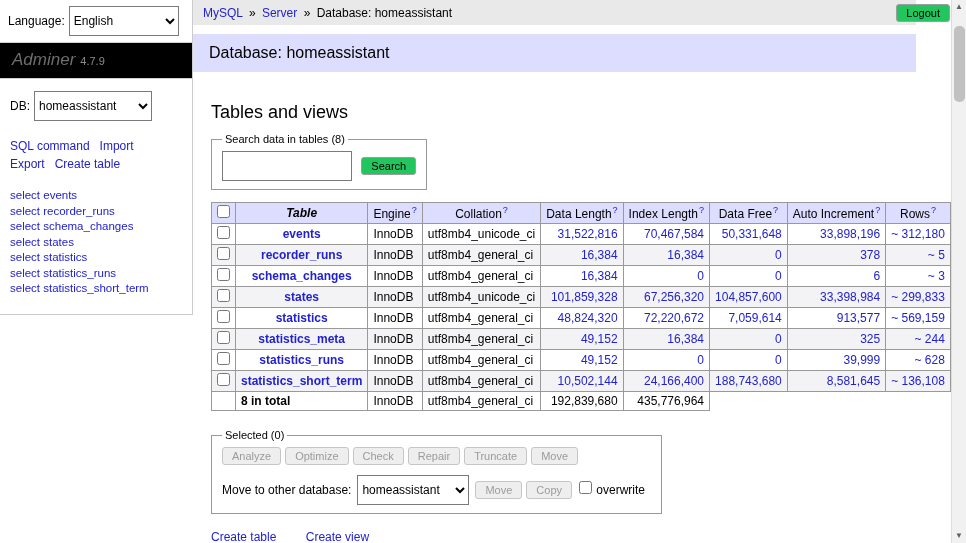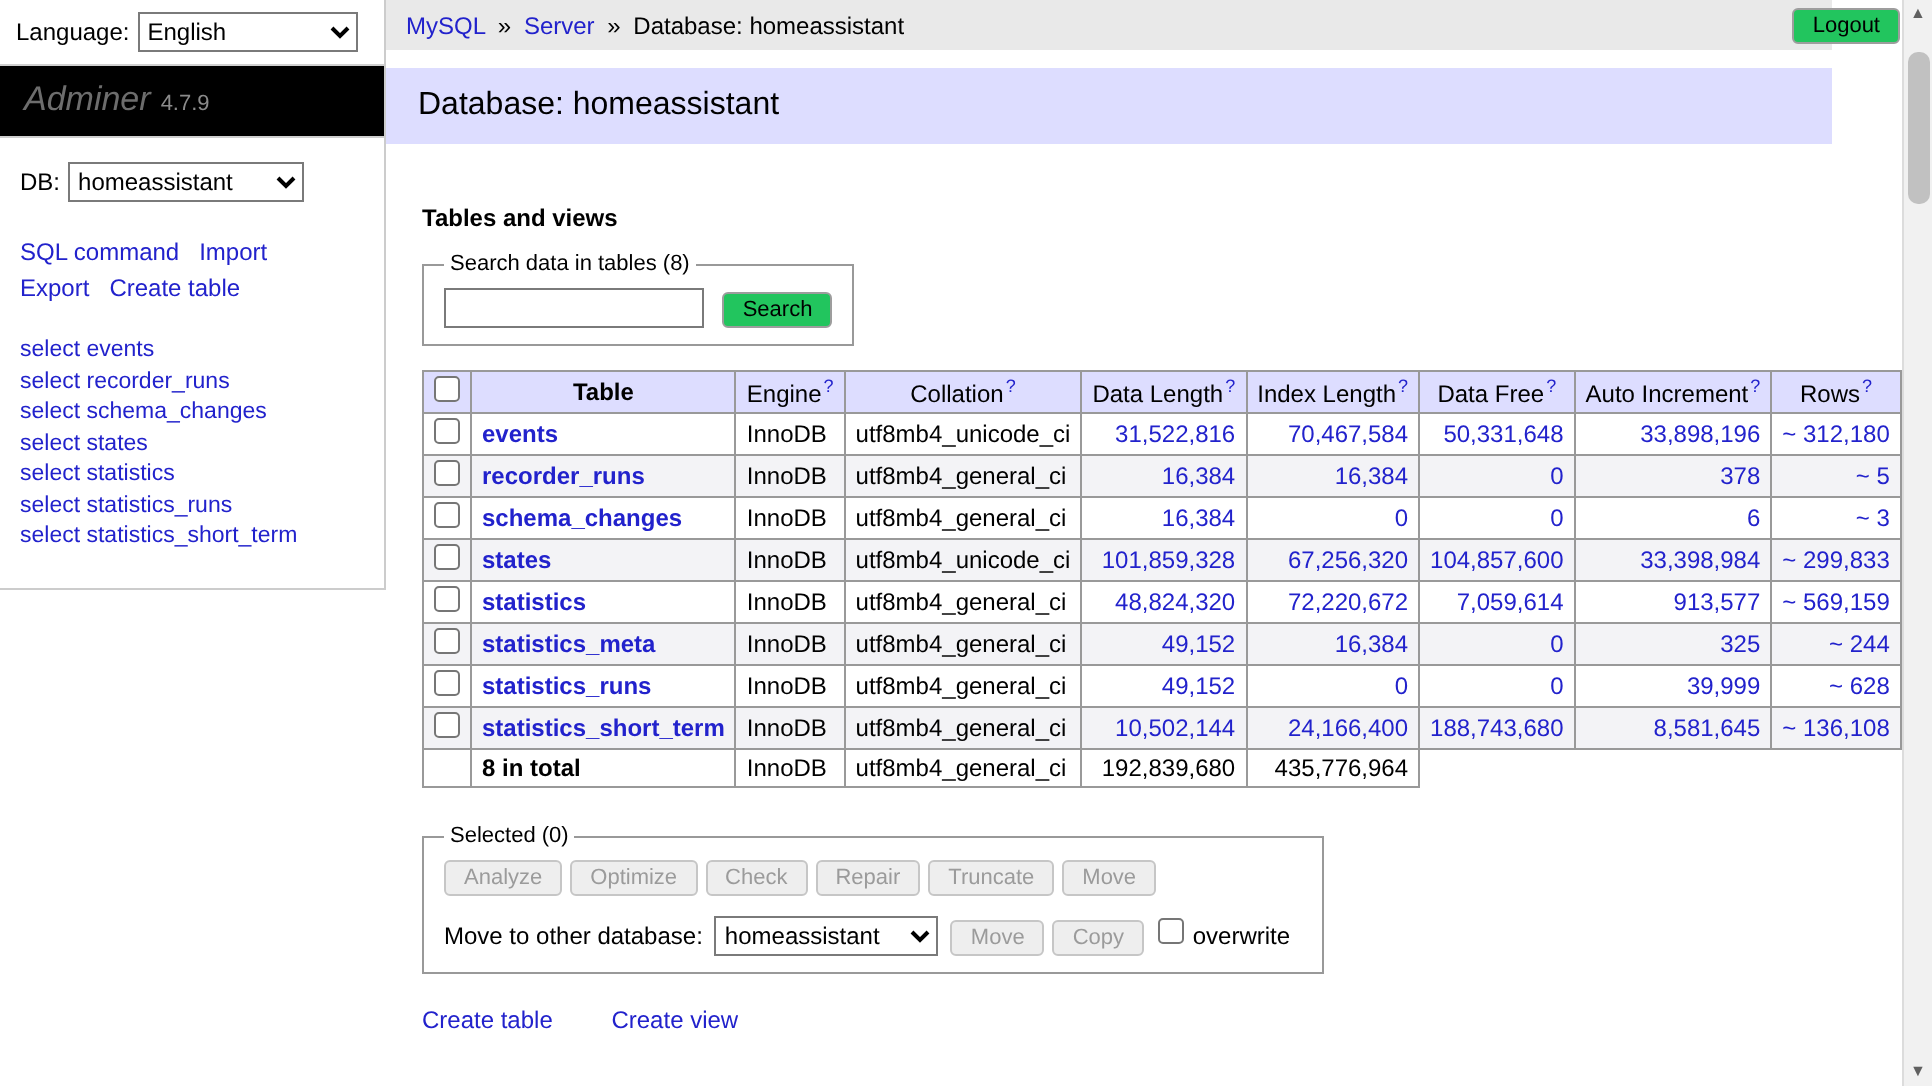--- a/index.html
+++ b/index.html
@@ -19,21 +19,21 @@
   
   .sidebar { width: 193px; flex-shrink: 0; }
   .sidebar-inner { border-right: 1px solid #ccc; border-bottom: 1px solid #ccc; padding-bottom: 16px; }
   .lang-row { padding: 6px 8px; white-space: nowrap; }
   .lang-row select { margin-left: 4px; }
   select, input[type="text"] {
     font-family: "Liberation Sans", sans-serif;
     font-size: 12px;
     border: 1px solid #7a7a7a;
     background: #fff;
-    height: 20px;
+    height: 30px;
   }
   .app-header {
     background: #000000;
     border-top: 1px solid #d0d0d0;
     border-bottom: 1px solid #cfcfcf;
     padding: 7px 12px 8px 12px;
   }
   .app-name { font-style: italic; font-size: 17px; color: #6d6d6d; font-weight: normal; }
   .app-version { font-size: 11px; color: #8a8a8a; margin-left: 5px; }
   .menu { padding: 12px 10px 0 10px; }
@@ -72,44 +72,44 @@
 
   h2.page-title {
     font-size: 16px;
     font-weight: normal;
     background: #ddf;
     padding: 10px 16px;
     margin: 9px 50px 0 0;
   }
   .content { padding: 14px 50px 0 18px; }
   .nav-links a { margin-right: 14px; }
-  h3.section-heading { font-size: 12px; font-weight: bold; margin: 16px 0 10px 0; }
+  h3.section-heading { font-size: 18px; font-weight: normal; margin: 16px 0 10px 0; }
 
   fieldset {
     border: 1px solid #999;
     padding: 6px 10px 8px 10px;
     width: fit-content;
     margin-top: 2px;
   }
   legend { font-size: 11px; padding: 0 3px; }
   .search-fieldset input[type="text"] { width: 130px; }
   .search-fieldset button { margin-left: 6px; }
 
   table.db-table { border-collapse: collapse; margin-top: 12px; }
   .db-table th, .db-table td {
     border: 1px solid #999;
     padding: 2px 5px;
     font-size: 12px;
     height: 18px;
     white-space: nowrap;
   }
   .db-table thead th, .db-table thead td { background: #ddf; font-weight: normal; text-align: center; }
-  .db-table thead th.name-col { font-weight: bold; }
+  .db-table thead th.name-col { font-weight: bold; font-style: italic; }
   sup.help { color: #2222cc; font-size: 9px; margin-left: 1px; cursor: pointer; }
-  .db-table tbody th { text-align: left; }
+  .db-table tbody th { text-align: center; }
   .db-table tbody th a { font-weight: bold; }
   .db-table td.num { text-align: right; }
   .db-table td.txt { text-align: left; }
   .db-table tbody tr:nth-child(even) > * { background: #f3f3f6; }
   .db-table .checkcol { width: 22px; text-align: center; }
   .db-table tfoot th { text-align: left; font-weight: bold; }
   .db-table tfoot td.num { text-align: right; color: #000; }
   .col-name { min-width: 118px; }
   .col-engine { min-width: 46px; }
   .col-collation { min-width: 104px; }

